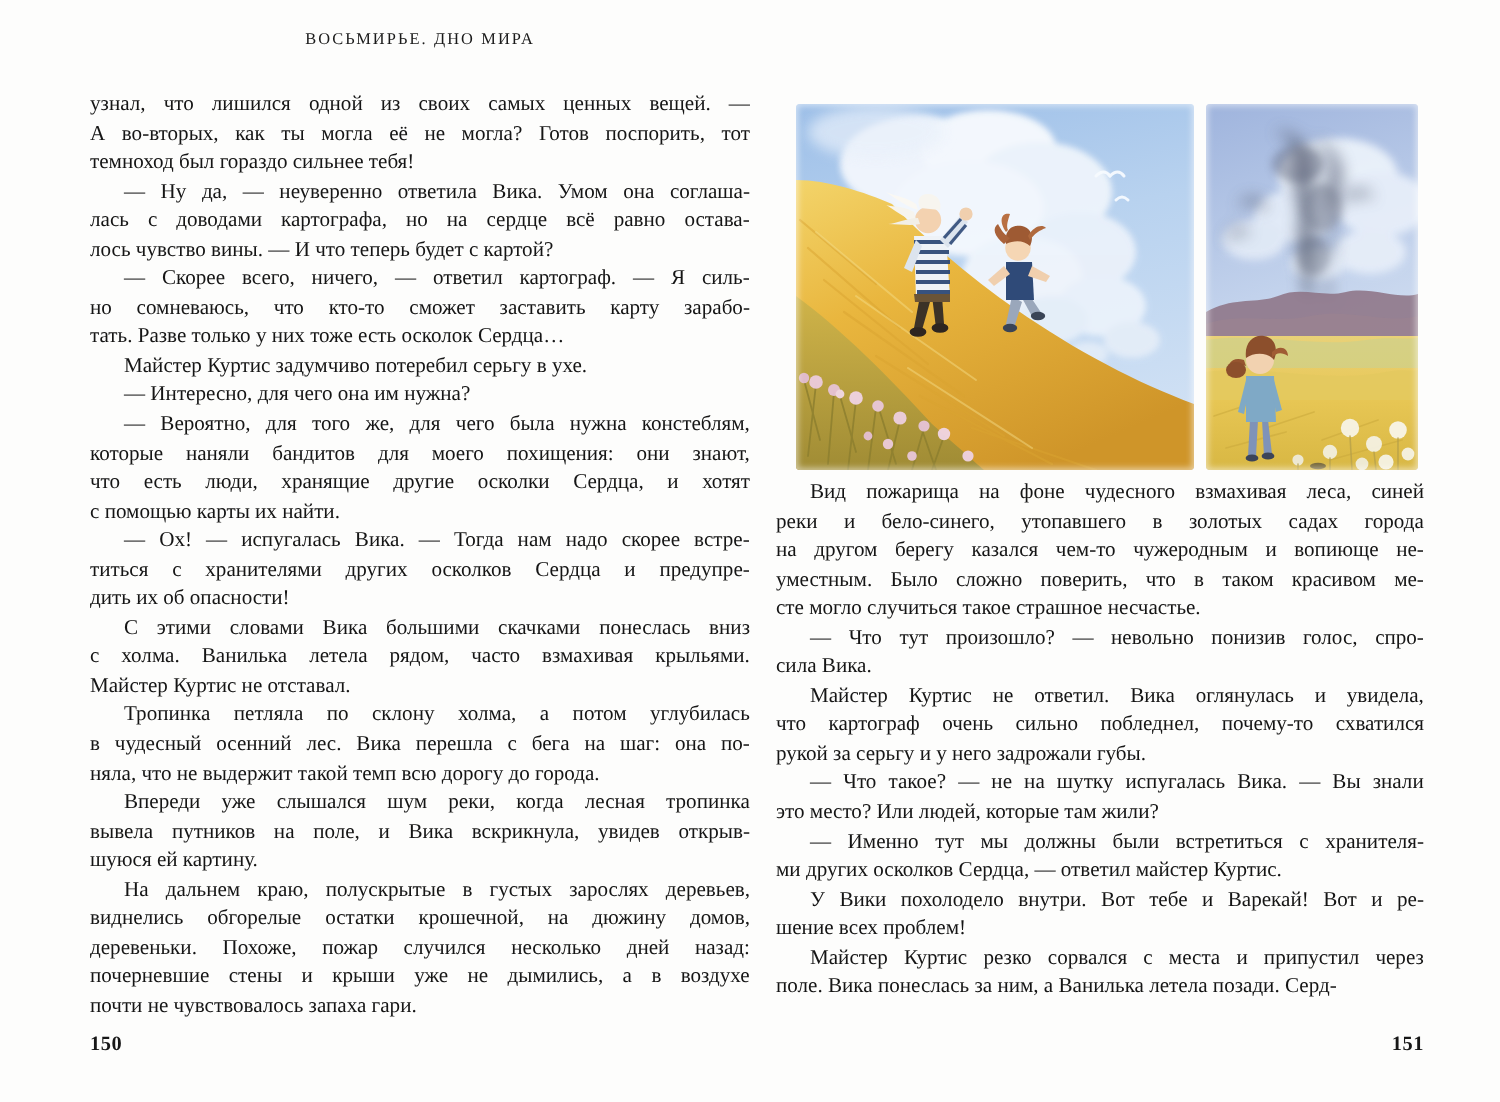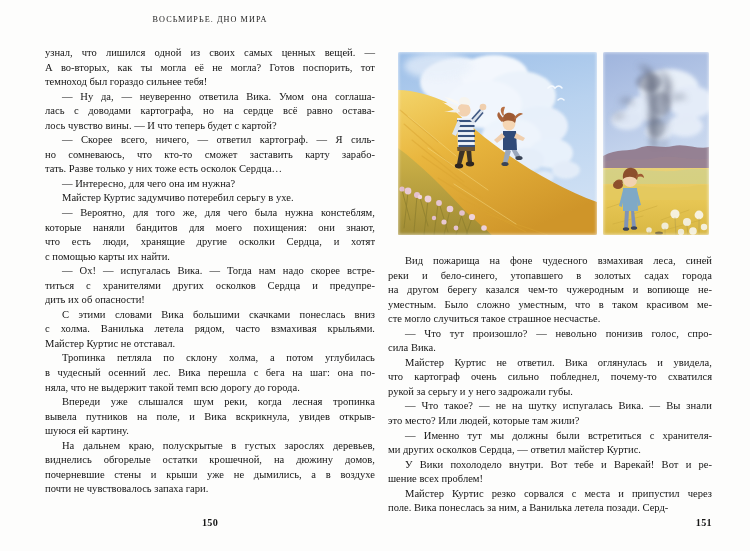--- a/index.html
+++ b/index.html
@@ -31,21 +31,21 @@
     text-transform: uppercase;
   }
 
   
   .column {
     position: absolute;
     top: 46px;
     width: 330px;
   }
   .column.left  { left: 45px; }
-  .column.right { left: 388px; top: 254px; width: 324px; }
+  .column.right { left: 388px; top: 240px; width: 324px; }
 
   .para {
     margin: 0;
     font-size: 10.55px;
     line-height: 14.55px;
     text-align: justify;
     text-justify: inter-word;
     hyphens: manual;
     -webkit-hyphens: manual;
     text-indent: 0;
@@ -71,21 +71,21 @@
 
   
   .folio {
     position: absolute;
     bottom: 23px;
     font-size: 10.2px;
     font-weight: 700;
     color: #171717;
     letter-spacing: 0.3px;
   }
-  .folio.left  { left: 45px;  width: 330px; text-align: center; }
+  .folio.left  { left: 45px;  width: 330px; }
   .folio.right { left: 388px; width: 324px; text-align: right; }
 
   
   .illus-wrap {
     position: absolute;
     top: 52px;
     left: 398px;
     width: 311px;
     height: 183px;
   }
@@ -193,24 +193,24 @@
             <span>что</span>
             <span>кто-то</span>
             <span>сможет</span>
             <span>заставить</span>
             <span>карту</span>
             <span>зарабо-</span>
           </div>
           <div class="ln">тать. Разве только у них тоже есть осколок Сердца…</div>
         </div>
         <div class="para lines">
+          <div class="ln ind">Майстер Куртис задумчиво потеребил серьгу в ухе.</div>
+        </div>
+        <div class="para lines">
           <div class="ln ind">— Интересно, для чего она им нужна?</div>
-        </div>
-        <div class="para lines">
-          <div class="ln ind">Майстер Куртис задумчиво потеребил серьгу в ухе.</div>
         </div>
         <div class="para lines">
           <div class="ln just ind">
             <span>—</span>
             <span>Вероятно,</span>
             <span>для</span>
             <span>того</span>
             <span>же,</span>
             <span>для</span>
             <span>чего</span>
@@ -353,20 +353,29 @@
             <span>деревьев,</span>
           </div>
           <div class="ln just">
             <span>виднелись</span>
             <span>обгорелые</span>
             <span>остатки</span>
             <span>крошечной,</span>
             <span>на</span>
             <span>дюжину</span>
             <span>домов,</span>
+          </div>
+          <div class="ln just">
+            <span>деревеньки.</span>
+            <span>Похоже,</span>
+            <span>пожар</span>
+            <span>случился</span>
+            <span>несколько</span>
+            <span>дней</span>
+            <span>назад:</span>
           </div>
           <div class="ln just">
             <span>почерневшие</span>
             <span>стены</span>
             <span>и</span>
             <span>крыши</span>
             <span>уже</span>
             <span>не</span>
             <span>дымились,</span>
             <span>а</span>
@@ -669,21 +678,21 @@
             <span>чем-то</span>
             <span>чужеродным</span>
             <span>и</span>
             <span>вопиюще</span>
             <span>не-</span>
           </div>
           <div class="ln just">
             <span>уместным.</span>
             <span>Было</span>
             <span>сложно</span>
-            <span>уместным,</span>
+            <span>поверить,</span>
             <span>что</span>
             <span>в</span>
             <span>таком</span>
             <span>красивом</span>
             <span>ме-</span>
           </div>
           <div class="ln">сте могло случиться такое страшное несчастье.</div>
         </div>
         <div class="para lines">
           <div class="ln just ind">

